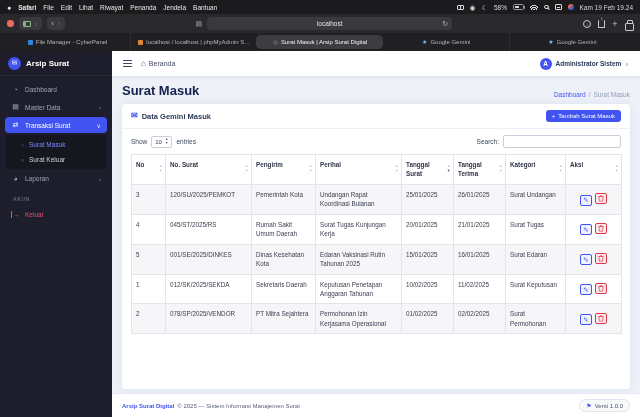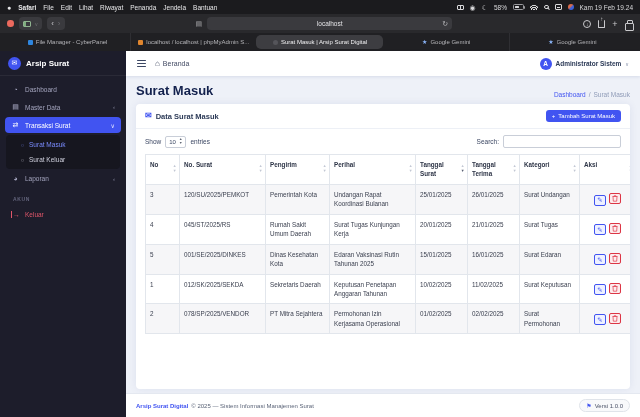--- a/index.html
+++ b/index.html
@@ -64,21 +64,21 @@
   .ti { width:5px; height:5px; border-radius:1px; flex:none; }
   .ti-cyberpanel { background:#2e86de; }
   .ti-phpmyadmin { background:#e0862e; }
   .ti-app { background:#55555a; border-radius:50%; }
   .ti-gemini { width:auto; height:auto; background:none; color:#8ab4f8; font-size:6px; line-height:1; }
 
   
   .app { flex:1; display:flex; min-height:0; background:#eef1f8; }
 
   
-  .sidebar { width:126px; flex:none; background:#1d1d2b; color:#a3a4bd; font-size:6.5px;
+  .sidebar { width:112px; flex:none; background:#1d1d2b; color:#a3a4bd; font-size:6.5px;
              display:flex; flex-direction:column; }
   .brand { height:25px; flex:none; display:flex; align-items:center; gap:5px; padding:0 8px;
            border-bottom:1px solid rgba(255,255,255,0.06); }
   .brand-logo { width:13px; height:13px; border-radius:50%; background:#4154f1; color:#fff;
                 display:flex; align-items:center; justify-content:center; font-size:7px; flex:none; }
   .brand-name { color:#fff; font-weight:bold; font-size:8px; }
   .nav { padding:6px 5px 0; display:flex; flex-direction:column; gap:2px; }
   .nav-item { display:flex; align-items:center; gap:5px; padding:4px 6px; border-radius:4px; }
   .nav-item .nicon { width:9px; text-align:center; font-size:7px; flex:none; }
   .nav-item .chev { margin-left:auto; font-size:6px; color:#8d8ea6; }
@@ -301,21 +301,21 @@
             <span>/</span>
             <span>Surat Masuk</span>
           </div>
         </div>
 
         <div class="card">
 
           <div class="card-head">
             <div class="card-title">
               <span class="env-ic">✉</span>
-              <span>Data Surat Masuk</span>
+              <span>Data Gemini Masuk</span>
             </div>
             <button class="btn-add">
               <span>+</span>
               <span>Tambah Surat Masuk</span>
             </button>
           </div>
 
           <div class="controls">
             <div class="show-group">
               <span>Show</span>

